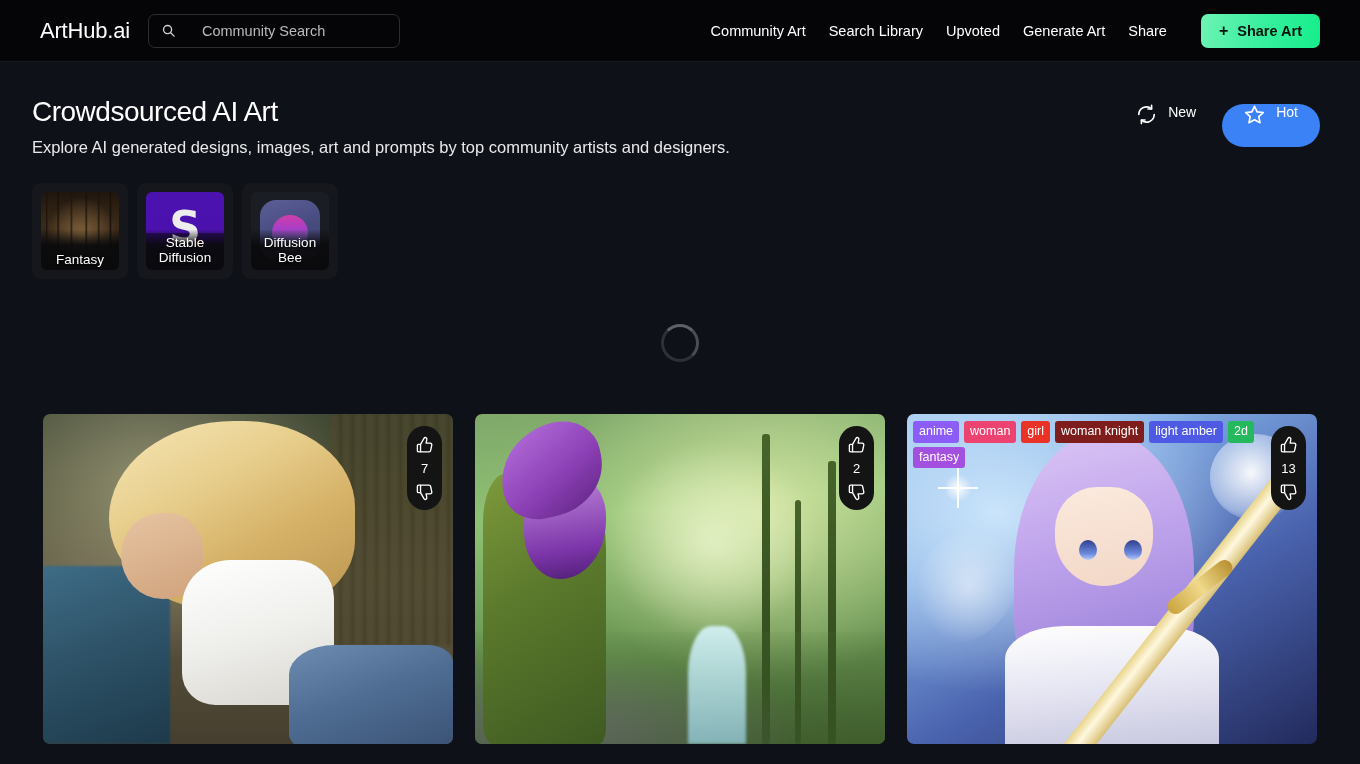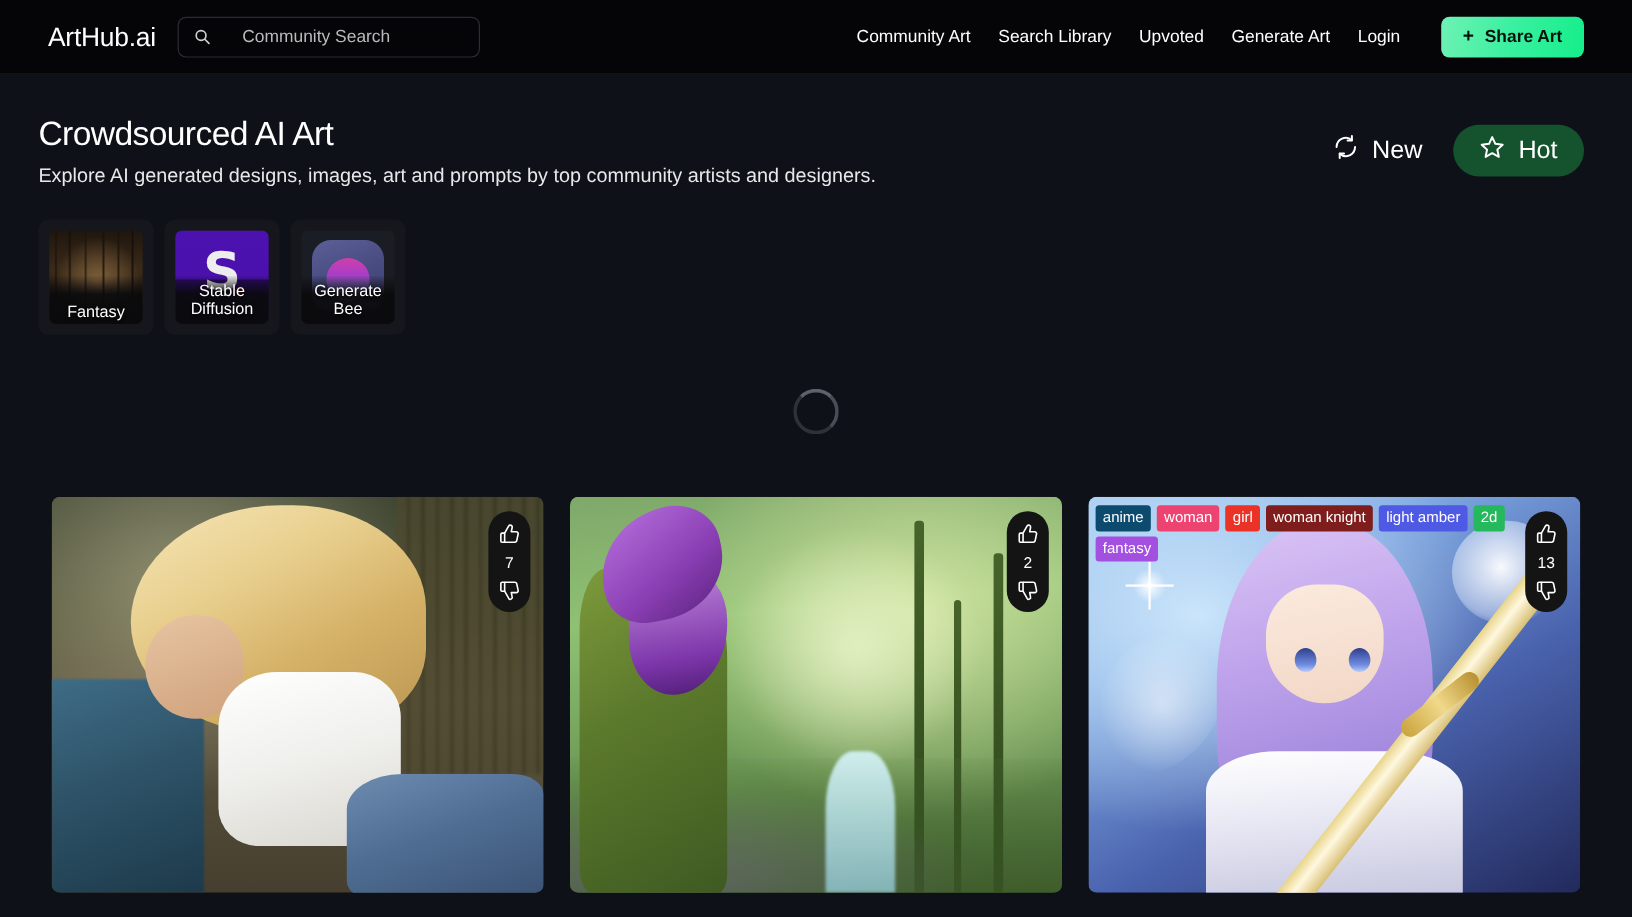--- a/index.html
+++ b/index.html
@@ -104,33 +104,32 @@
     font-weight: 400;
   }
   .sort-group {
     display: flex;
     align-items: center;
     gap: 4px;
     margin-top: 8px;
   }
   .sort-btn {
     display: flex;
-    align-items: center;
     gap: 11px;
     height: 43px;
     padding: 0 22px;
     border-radius: 22px;
     background: transparent;
     border: none;
     color: #ffffff;
-    font-size: 21px;
+    font-size: 14px;
     font-family: "Liberation Sans", sans-serif;
     cursor: pointer;
   }
-  .sort-btn.active { background: #14532d; }
+  .sort-btn.active { background: #3b82f6; }
 
   
   .filters {
     display: flex;
     gap: 9px;
     padding: 26px 0 0 32px;
   }
   .filter-card {
     background: #15171c;
     border-radius: 9px;
@@ -484,21 +483,21 @@
         </svg>
     </span>
     <input class="search-input" type="text" placeholder="Community Search" style="">
   </div>
 
   <div class="nav">
     <a class="nav-link">Community Art</a>
     <a class="nav-link">Search Library</a>
     <a class="nav-link">Upvoted</a>
     <a class="nav-link">Generate Art</a>
-    <a class="nav-link">Login</a>
+    <a class="nav-link">Share</a>
     <button class="share-btn">
       <span class="plus-icon">+</span>
       <span>Share Art</span>
     </button>
   </div>
 </div>
 
 <div class="page-head">
   <div class="titles">
     <h1 class="page-title">Crowdsourced AI Art</h1>
@@ -549,21 +548,21 @@
     </div>
   </div>
 
   <div class="filter-card">
     <div class="filter-thumb">
       <div class="thumb-art art-db">
         <div class="db-sq"></div>
         <div class="db-circle"></div>
       </div>
       <div class="filter-dim"></div>
-      <div class="filter-label two-line">Generate Bee</div>
+      <div class="filter-label two-line">Diffusion Bee</div>
     </div>
   </div>
 
 </div>
 
 <div class="loader-row">
   <div class="spinner"></div>
 </div>
 
 <div class="grid">
@@ -631,21 +630,21 @@
       <div class="c3-hair"></div>
       <div class="c3-face"></div>
       <div class="c3-eye-l"></div>
       <div class="c3-eye-r"></div>
       <div class="c3-armor"></div>
       <div class="c3-sword"></div>
       <div class="c3-guard"></div>
     </div>
 
     <div class="tags">
-      <span class="tag" style="background:#0c4a6e">anime</span>
+      <span class="tag" style="background:#8b5cf6">anime</span>
       <span class="tag" style="background:#ec4371">woman</span>
       <span class="tag" style="background:#ea3326">girl</span>
       <span class="tag" style="background:#7f1d1d">woman knight</span>
       <span class="tag" style="background:#4f5ae4">light amber</span>
       <span class="tag" style="background:#26b85c">2d</span>
       <span class="tag" style="background:#a34fe0">fantasy</span>
     </div>
 
     <div class="votes">
       <span class="vote-icon">

